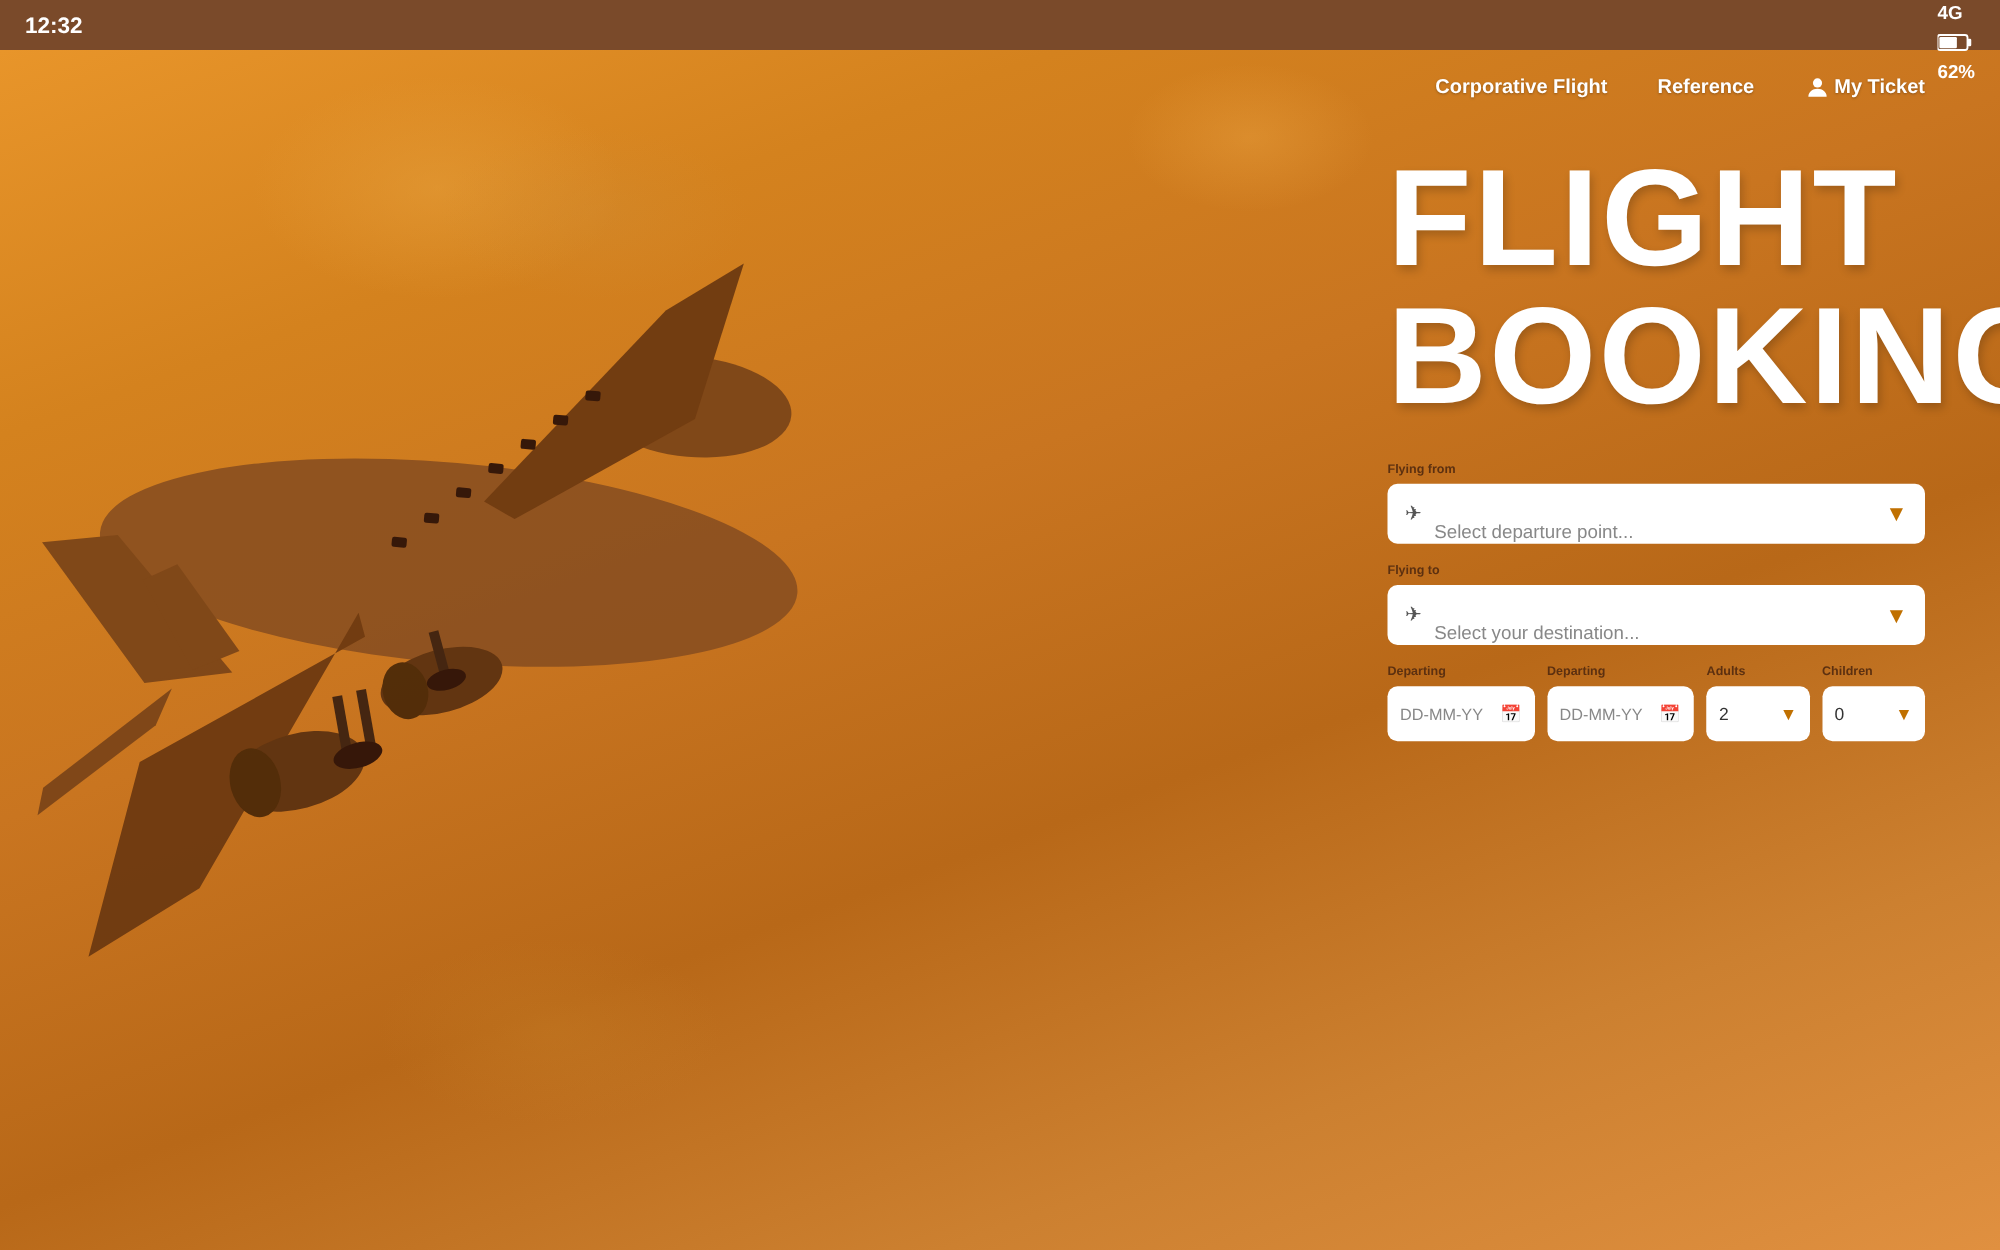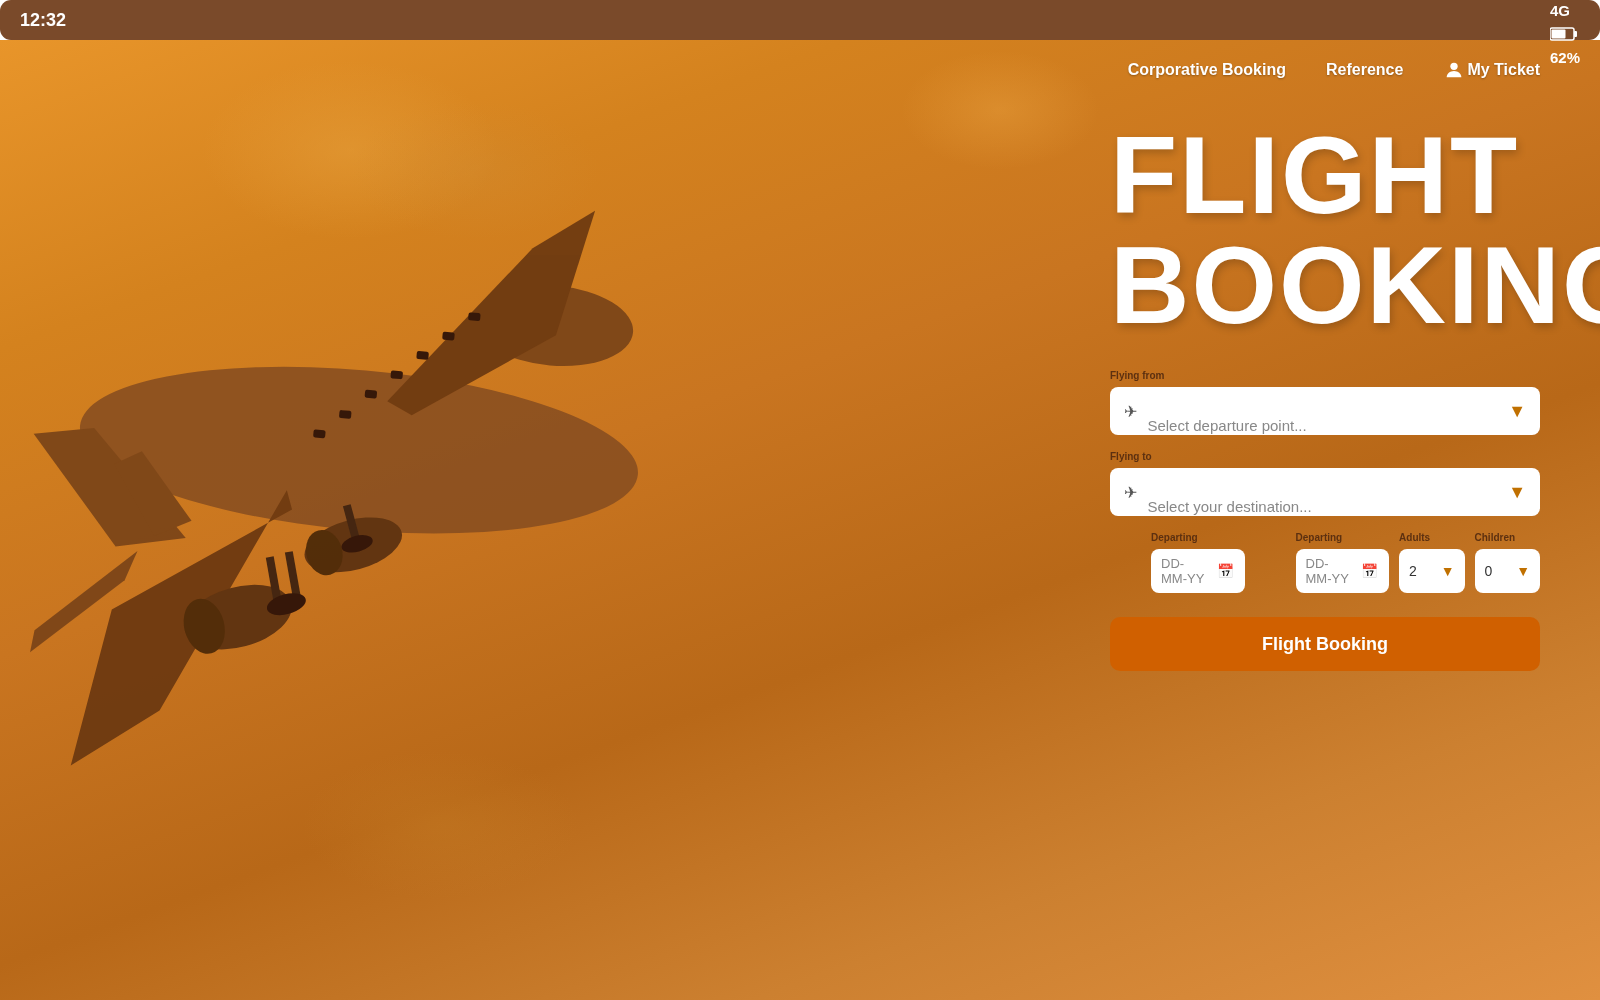--- a/index.html
+++ b/index.html
@@ -15,21 +15,20 @@
     #status-bar {
       position: absolute;
       top: 0; left: 0; right: 0;
       height: 40px;
       background: #7a4a2a;
       display: flex;
       align-items: center;
       justify-content: space-between;
       padding: 0 20px;
       z-index: 10;
-      border-radius: 11px;
     }
 
     #status-time {
       color: white;
       font-size: 18px;
       font-weight: bold;
     }
 
     #status-right {
       display: flex;
@@ -154,21 +153,20 @@
 
     
     #date-row {
       display: flex;
       gap: 10px;
       margin-bottom: 16px;
     }
 
     .date-col {
       flex: 1;
-      margin-left: 41px;
     }
 
     .date-field {
       background: white;
       border-radius: 8px;
       height: 44px;
       display: flex;
       align-items: center;
       padding: 0 10px;
       gap: 10px;
@@ -292,21 +290,21 @@
         <rect x="360" y="430" width="8" height="45" fill="#3a2010" transform="rotate(5,364,452)"></rect>
         <ellipse cx="350" cy="480" rx="20" ry="10" fill="#2a1008"></ellipse>
         <rect x="430" y="400" width="8" height="40" fill="#3a2010"></rect>
         <ellipse cx="434" cy="440" rx="16" ry="8" fill="#2a1008"></ellipse>
       </g>
     </svg>
   </div>
 
   <div id="navbar">
     <div id="nav-links">
-      <span class="nav-link">Corporative Booking</span>
+      <span class="nav-link">Corporative Flight</span>
       <span class="nav-link">Reference</span>
       <span class="nav-link" id="my-ticket-link">
 
         <svg width="22" height="22" viewBox="0 0 24 24" fill="white" xmlns="http://www.w3.org/2000/svg">
           <circle cx="12" cy="8" r="4" fill="white"></circle>
           <path d="M4 20c0-4 3.6-7 8-7s8 3 8 7" fill="white"></path>
         </svg>
         <span>My Ticket</span>
       </span>
     </div>
@@ -368,18 +366,17 @@
           <div class="field-label">Children</div>
           <div class="children-field">
             <span class="children-value">0</span>
             <span class="chevron-down" style="font-size:14px;color:#c07000;">▼</span>
           </div>
         </div>
 
       </div>
 
       
-      <button id="book-button">Flight Booking</button>
 
     </div>
   </div>
 
 </div>
 
 </body></html>

